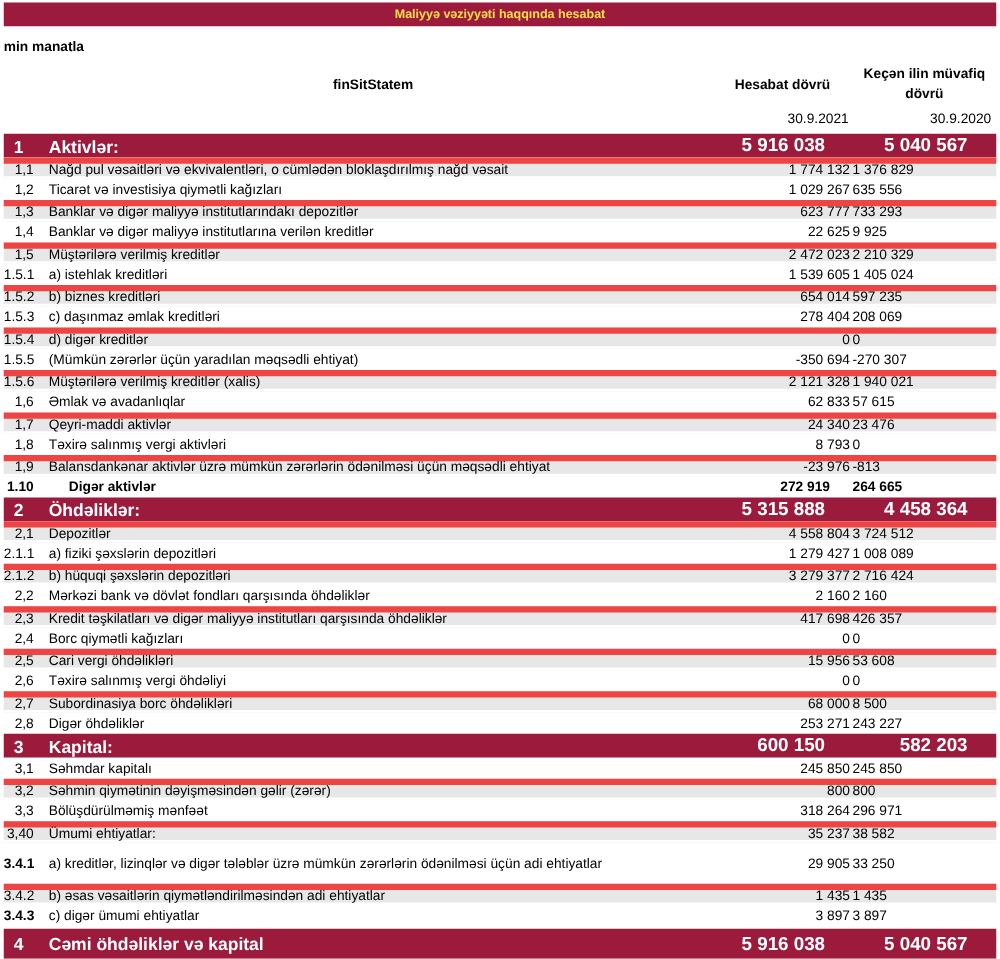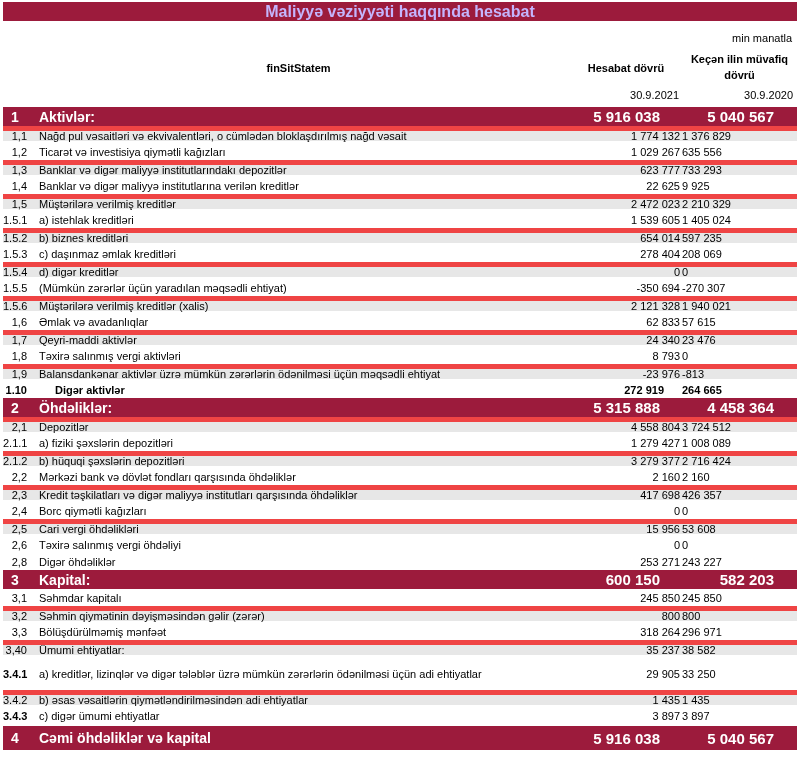--- a/index.html
+++ b/index.html
@@ -4,28 +4,28 @@
 <style>
   html, body { margin: 0; padding: 0; background: #fff; }
   body {
     width: 800px; height: 767px; overflow: hidden;
     font-family: "Liberation Sans", sans-serif; color: #000;
     -webkit-font-smoothing: antialiased;
   }
   .page { box-sizing: border-box; width: 800px; height: 767px; padding: 2px 3px 0 3px; }
 
   .title-bar {
-    height: 19px; background: var(--accent, #9C1B3C); color: #c4b5fd;
-    font-weight: bold; font-size: 16px;
+    height: 19px; background: var(--accent, #9C1B3C); color: #fde047;
+    font-weight: bold; font-size: 10px;
     display: flex; align-items: center; justify-content: center;
   }
 
   .unit-note {
     margin-top: 9px; height: 16px; line-height: 16px;
-    font-size: 11px; font-weight: normal; text-align: right; padding-right: 5px;
+    font-size: 11px; font-weight: bold; padding-right: 5px;
   }
 
   .col-headers {
     margin-top: 4px; height: 36px;
     display: flex; align-items: center;
     font-size: 11px; font-weight: bold;
   }
   .col-headers .c-idx { width: 24px; }
   .col-headers .c-lbl { flex: 1; text-align: center; }
   .col-headers .c-v1 { width: 112px; text-align: center; }
@@ -239,20 +239,26 @@
     <span class="lbl">Cari vergi öhdəlikləri</span>
     <span class="v1">15 956</span>
     <span class="v2">53 608</span>
   </div>
       <div class="row">
     <span class="idx">2,6</span>
     <span class="lbl">Təxirə salınmış vergi öhdəliyi</span>
     <span class="v1">0</span>
     <span class="v2">0</span>
   </div>
+      <div class="row shaded">
+    <span class="idx">2,7</span>
+    <span class="lbl">Subordinasiya borc öhdəlikləri</span>
+    <span class="v1">68 000</span>
+    <span class="v2">8 500</span>
+  </div>
       <div class="row">
     <span class="idx">2,8</span>
     <span class="lbl">Digər öhdəliklər</span>
     <span class="v1">253 271</span>
     <span class="v2">243 227</span>
   </div>
       <div class="section-bar">
     <span class="idx">3</span>
     <span class="lbl">Kapital:</span>
     <span class="v1">600 150</span>

